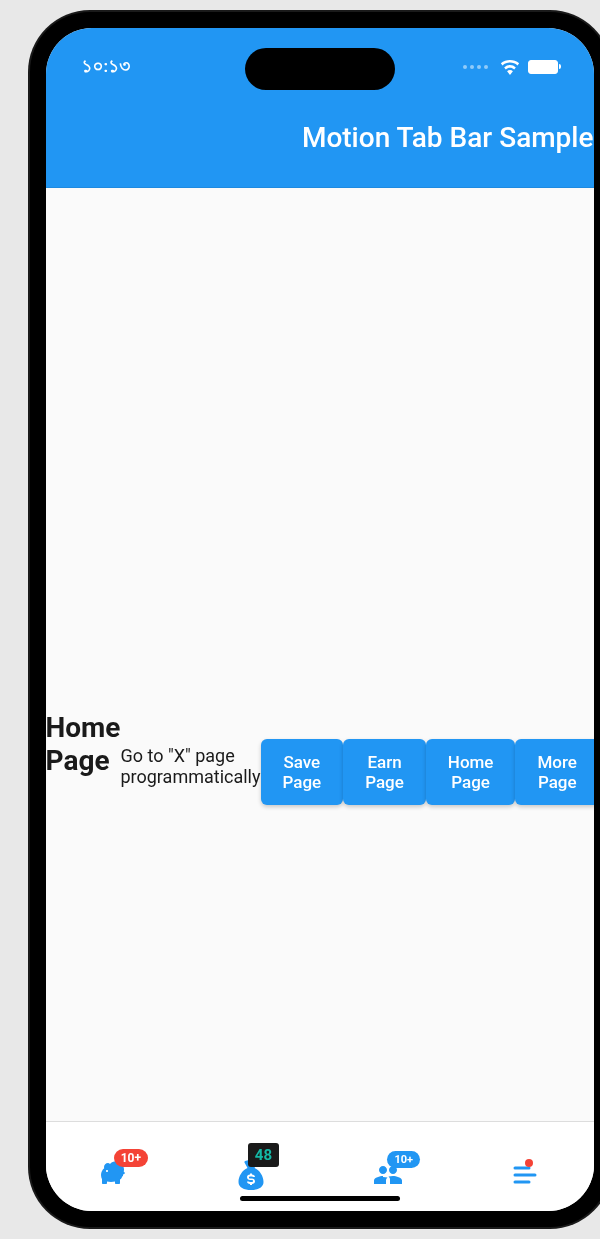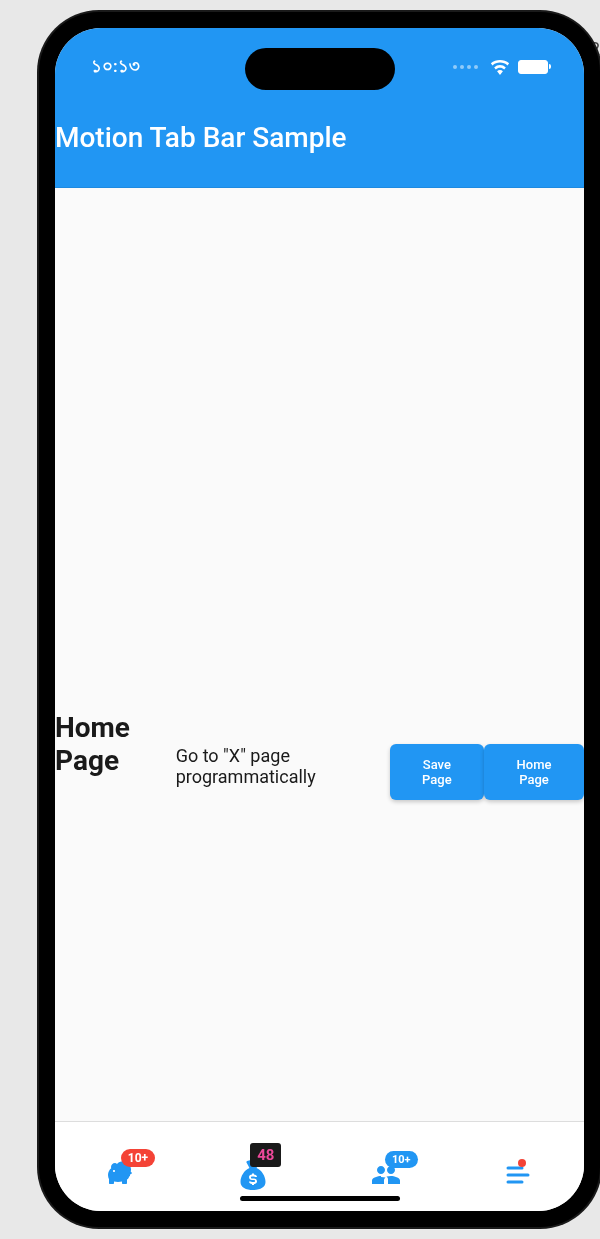--- a/index.html
+++ b/index.html
@@ -56,21 +56,21 @@
     
     .wifi-icon { width: 20px; height: 15px; }
     .battery-icon { width: 30px; height: 14px; border: 1.5px solid #fff; border-radius: 3px; position: relative; background: #fff; }
     .battery-icon::after { content: ''; position: absolute; right: -4px; top: 3px; width: 2px; height: 5px; background: #fff; border-radius: 0 2px 2px 0; }
     
     .app-bar {
       height: 100px;
       background: #2196f3;
       display: flex;
       align-items: center;
-      justify-content: flex-start;
+      justify-content: flex-end;
       color: #fff;
       font-size: 28px;
       font-weight: 500;
       border-bottom: 1px solid rgba(0,0,0,0.08);
     }
     
     .content {
       height: calc(100% - 60px - 100px - 90px);
       background: #fafafa;
       display: flex;
@@ -90,21 +90,21 @@
       font-size: 18px;
       color: #1a1a1a;
       margin-bottom: 28px;
     }
     
     .btn {
       background: #2196f3;
       color: #fff;
       border: none;
       padding: 13px 22px;
-      font-size: 13px;
+      font-size: 17px;
       font-weight: 500;
       border-radius: 6px;
       margin-bottom: 16px;
       box-shadow: 0 2px 4px rgba(0,0,0,0.2);
       cursor: pointer;
     }
     
     .tab-bar {
       position: absolute;
       bottom: 0;
@@ -141,21 +141,21 @@
       border-radius: 11px;
       min-width: 22px;
       text-align: center;
     }
     
     .badge-black {
       position: absolute;
       top: -14px;
       right: -10px;
       background: #1a1a1a;
-      color: #ec4899;
+      color: #14b8a6;
       font-size: 15px;
       font-weight: 700;
       padding: 3px 7px;
       border-radius: 3px;
     }
     
     .badge-blue {
       position: absolute;
       top: -6px;
       right: -14px;
@@ -265,21 +265,23 @@
     </div>
 
     <div class="app-bar">
       <span>Motion Tab Bar Sample</span>
     </div>
 
     <div class="content">
       <h1 class="page-title">Home Page</h1>
       <p class="subtitle">Go to "X" page programmatically</p>
       <button class="btn">Save Page</button>
+      <button class="btn">Earn Page</button>
       <button class="btn">Home Page</button>
+      <button class="btn">More Page</button>
     </div>
 
     <div class="tab-bar">
 
       <div class="tab-item">
         <div class="tab-icon">
           <svg viewBox="0 0 36 36" fill="#2196f3">
               <path d="M29 17c0-1-.5-2-1.3-2.6.2-.7.3-1.4.3-2.2 0-4.4-3.6-8-8-8-2.4 0-4.5 1-6 2.7C13.4 6.3 12.7 6 12 6c-2.2 0-4 1.8-4 4 0 .4.1.8.2 1.2C6.3 12.7 5 15.2 5 18c0 1.5.4 3 1 4.2V26c0 .6.4 1 1 1h3c.6 0 1-.4 1-1v-1.5c1.2.3 2.6.5 4 .5s2.8-.2 4-.5V26c0 .6.4 1 1 1h3c.6 0 1-.4 1-1v-3.5c1.2-.5 2-1.7 2-3 .6 0 1-.4 1-1v-1c1 0 2-1 2-2.5zm-18-2c-.6 0-1-.4-1-1s.4-1 1-1 1 .4 1 1-.4 1-1 1z"></path>
             </svg>
           <span class="badge-red">10+</span>

